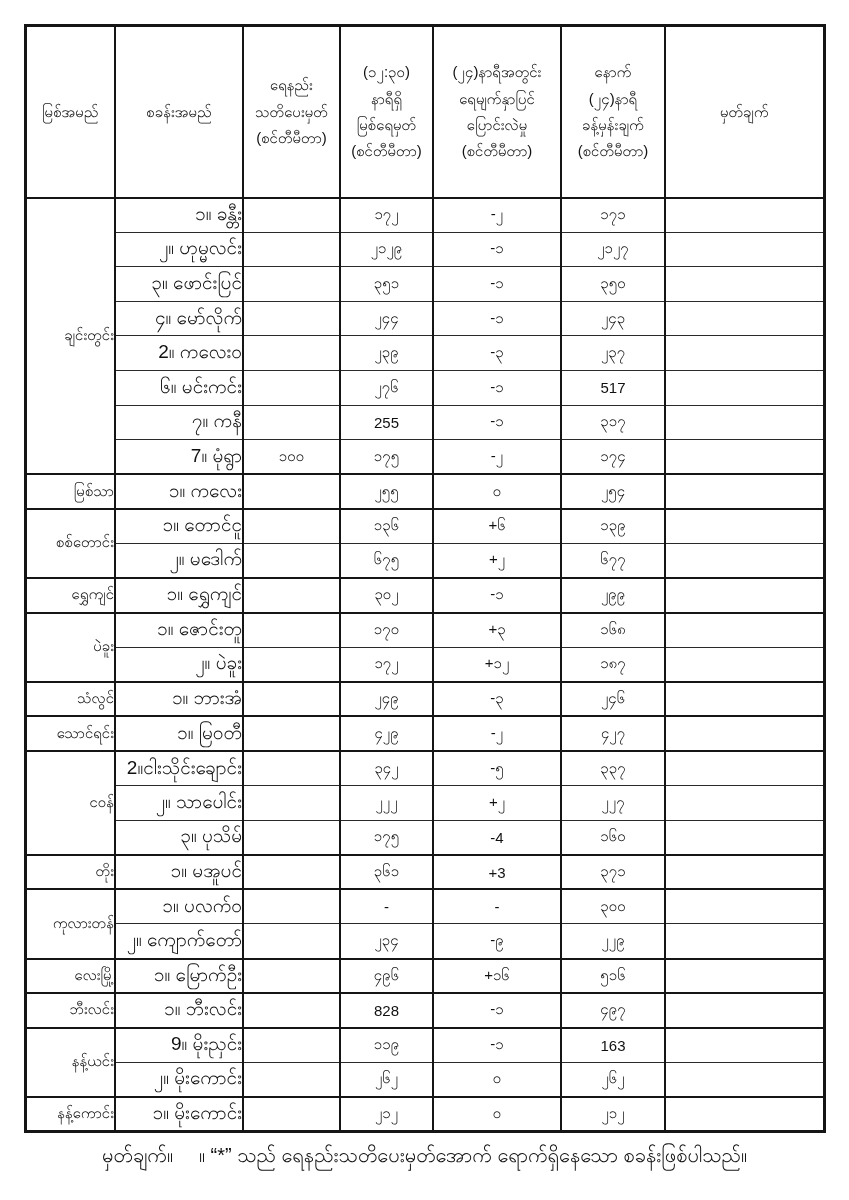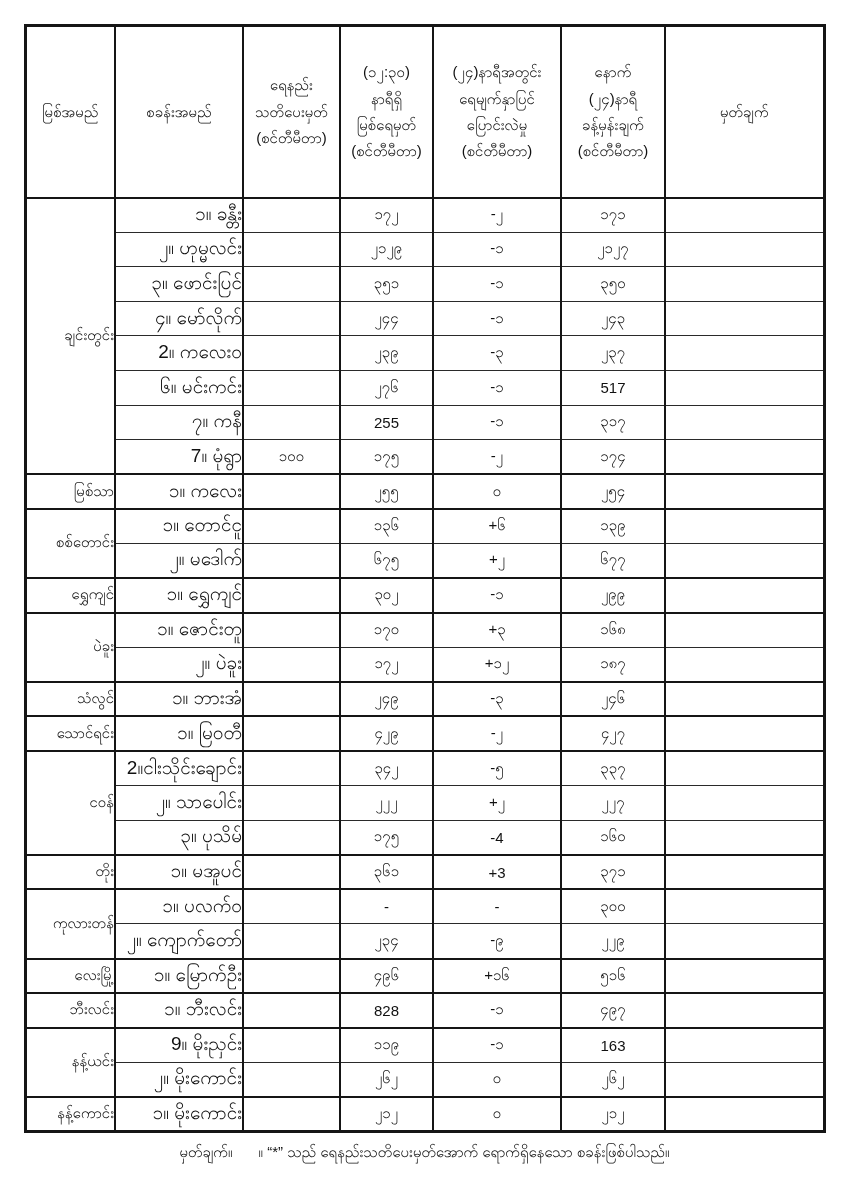--- a/index.html
+++ b/index.html
@@ -56,21 +56,21 @@
   }
   td.num {
     text-align: center;
     vertical-align: middle;
     font-size: 15px;
   }
   .footer-note {
     width: 801px;
     margin: 9px auto 0 auto;
     text-align: center;
-    font-size: 15px;
+    font-size: 20px;
     white-space: nowrap;
   }
   .footer-note .lbl { margin-right: 26px; }
 </style>
 </head>
 <body>
 
 <div class="page">
 
   <table class="tbl">

